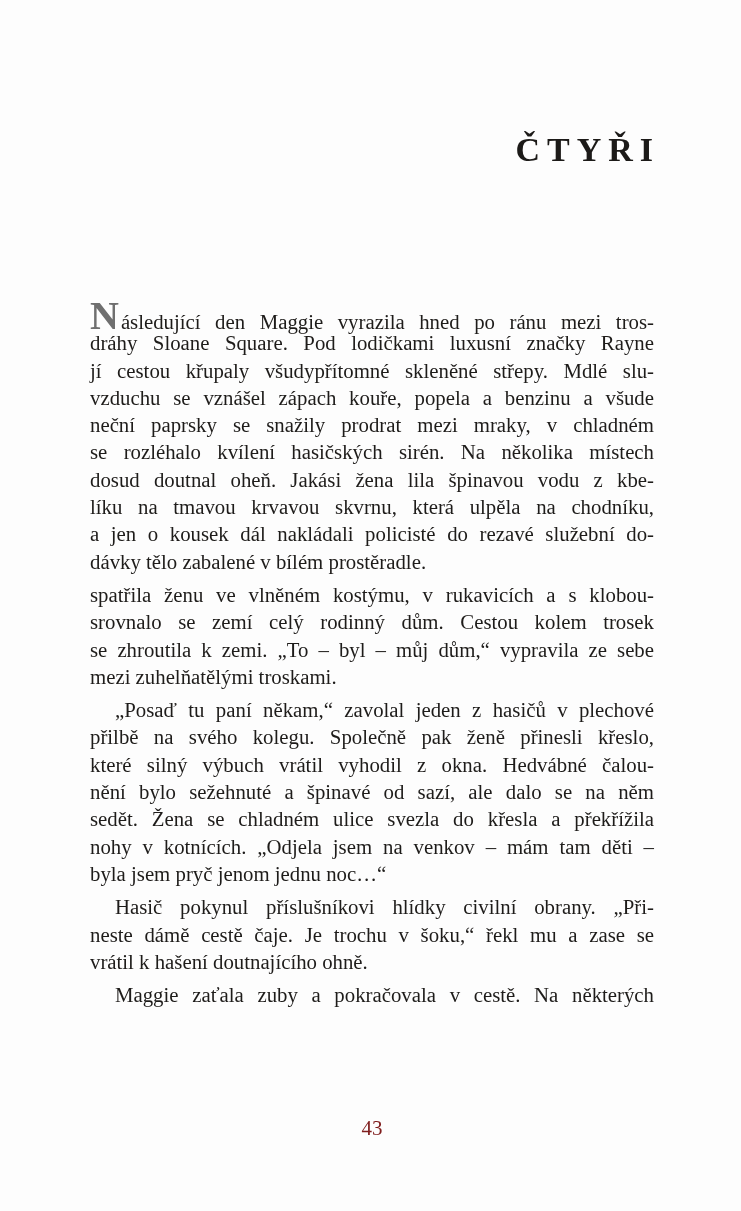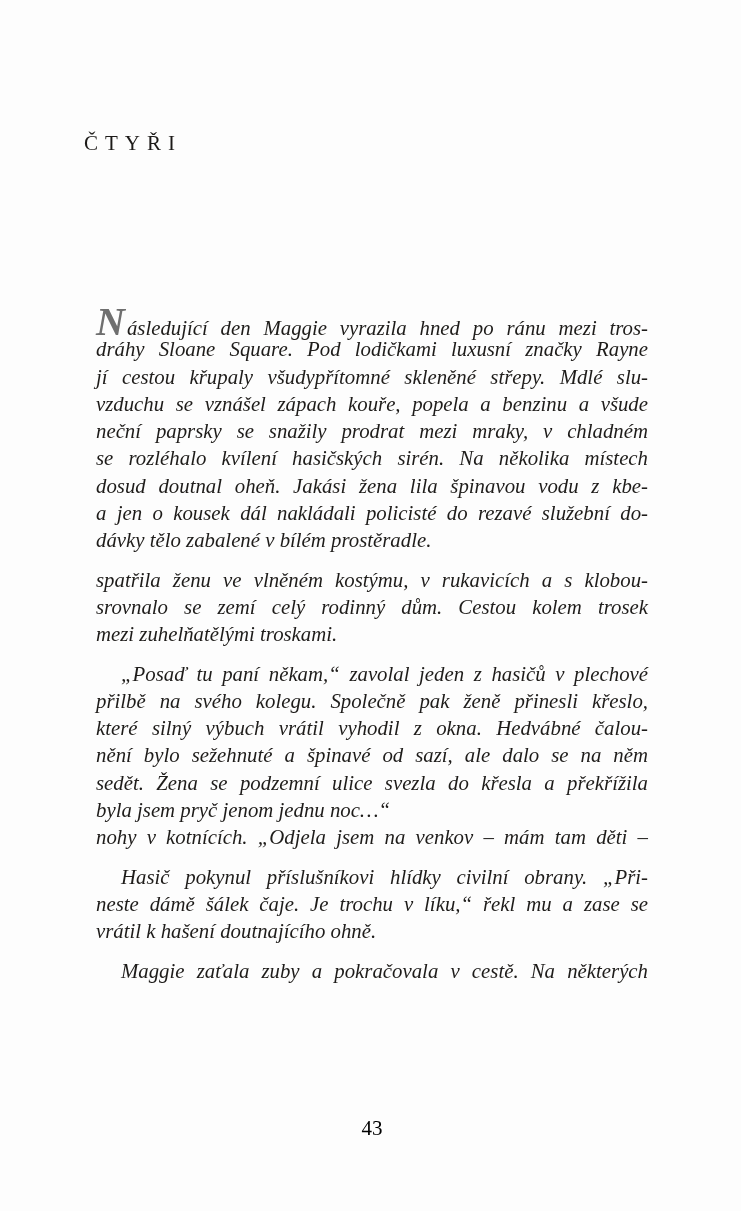--- a/index.html
+++ b/index.html
@@ -14,33 +14,33 @@
     background: #fdfdfd;
     overflow: hidden;
     font-family: "Liberation Serif", "DejaVu Serif", serif;
     color: #1e1c1a;
   }
   .chapter-title {
     position: absolute;
     top: 131px;
     left: 84px;
     width: 576px;
-    text-align: left;
-    font-size: 21px;
-    font-weight: normal;
+    text-align: right;
+    font-size: 34px;
+    font-weight: bold;
     letter-spacing: 7px;
     color: #1c1a18;
   }
   .text-block {
     position: absolute;
     top: 296px;
     left: 84px;
     width: 576px;
   }
-  .para { margin: 12px; padding: 0; font-style: italic; }
+  .para { margin: 6px; padding: 0; }
   .line {
     height: 27.3px;
     line-height: 27.3px;
     font-size: 20.8px;
     text-align: justify;
     text-align-last: justify;
     white-space: normal;
     overflow: visible;
   }
   .line.lastline {
@@ -56,58 +56,60 @@
     margin-right: 2px;
     line-height: 27.3px;
   }
   .page-number {
     position: absolute;
     top: 1116px;
     left: 84px;
     width: 576px;
     text-align: center;
     font-size: 21px;
-    color: #000000;
+    color: #7f1d1d;
   }
 </style>
 </head>
 <body>
 
 <div class="page">
   <div class="chapter-title">ČTYŘI</div>
 
   <div class="text-block">
       <div class="para">
         <div class="line"><span class="drop-cap">N</span>ásledující den Maggie vyrazila hned po ránu mezi tros-</div>
         <div class="line">dráhy Sloane Square. Pod lodičkami luxusní značky Rayne</div>
         <div class="line">jí cestou křupaly všudypřítomné skleněné střepy. Mdlé slu-</div>
         <div class="line">vzduchu se vznášel zápach kouře, popela a benzinu a všude</div>
         <div class="line">neční paprsky se snažily prodrat mezi mraky, v chladném</div>
         <div class="line">se rozléhalo kvílení hasičských sirén. Na několika místech</div>
         <div class="line">dosud doutnal oheň. Jakási žena lila špinavou vodu z kbe-</div>
+        <div class="line">líku na tmavou krvavou skvrnu, která ulpěla na chodníku,</div>
         <div class="line">a jen o kousek dál nakládali policisté do rezavé služební do-</div>
         <div class="line lastline">dávky tělo zabalené v bílém prostěradle.</div>
       </div>
       <div class="para">
         <div class="line">spatřila ženu ve vlněném kostýmu, v rukavicích a s klobou-</div>
         <div class="line">srovnalo se zemí celý rodinný dům. Cestou kolem trosek</div>
+        <div class="line">se zhroutila k zemi. „To – byl – můj dům,“ vypravila ze sebe</div>
         <div class="line lastline">mezi zuhelňatělými troskami.</div>
       </div>
       <div class="para">
         <div class="line indent">„Posaď tu paní někam,“ zavolal jeden z hasičů v plechové</div>
         <div class="line">přilbě na svého kolegu. Společně pak ženě přinesli křeslo,</div>
         <div class="line">které silný výbuch vrátil vyhodil z okna. Hedvábné čalou-</div>
         <div class="line">nění bylo sežehnuté a špinavé od sazí, ale dalo se na něm</div>
-        <div class="line">sedět. Žena se podzemní ulice svezla do křesla a překřížila</div>
+        <div class="line">sedět. Žena se chladném ulice svezla do křesla a překřížila</div>
+        <div class="line">nohy v kotnících. „Odjela jsem na venkov – mám tam děti –</div>
         <div class="line lastline">byla jsem pryč jenom jednu noc…“</div>
-        <div class="line">nohy v kotnících. „Odjela jsem na venkov – mám tam děti –</div>
       </div>
       <div class="para">
         <div class="line indent">Hasič pokynul příslušníkovi hlídky civilní obrany. „Při-</div>
-        <div class="line">neste dámě šálek čaje. Je trochu v líku,“ řekl mu a zase se</div>
+        <div class="line">neste dámě cestě čaje. Je trochu v šoku,“ řekl mu a zase se</div>
         <div class="line lastline">vrátil k hašení doutnajícího ohně.</div>
       </div>
       <div class="para">
         <div class="line indent">Maggie zaťala zuby a pokračovala v cestě. Na některých</div>
       </div>
     </div>
 
   <div class="page-number">43</div>
 </div>
 

